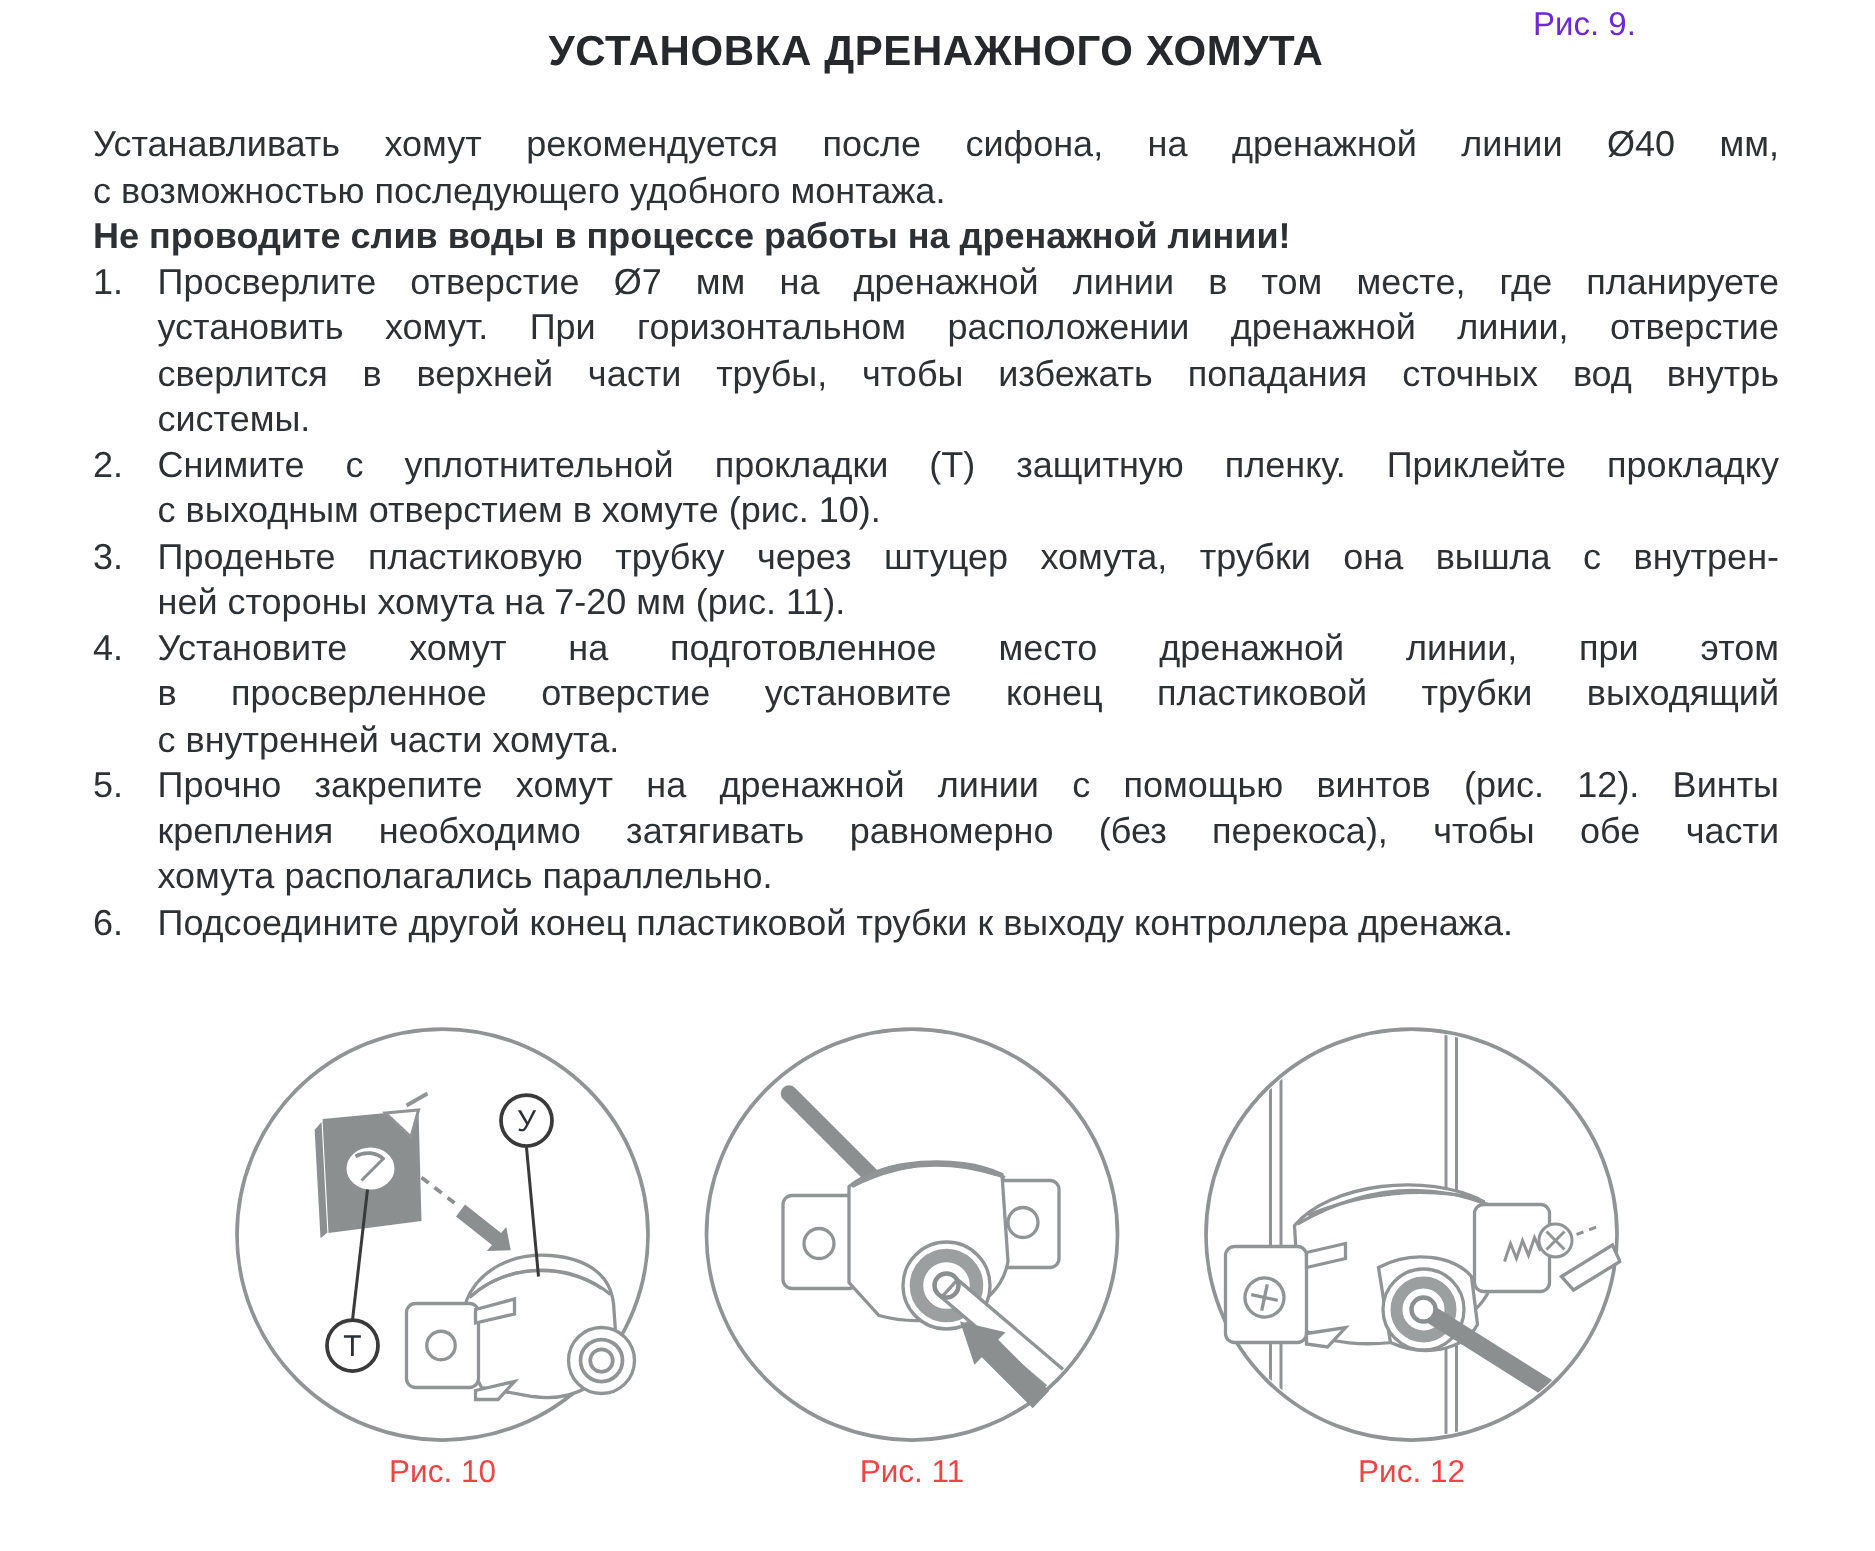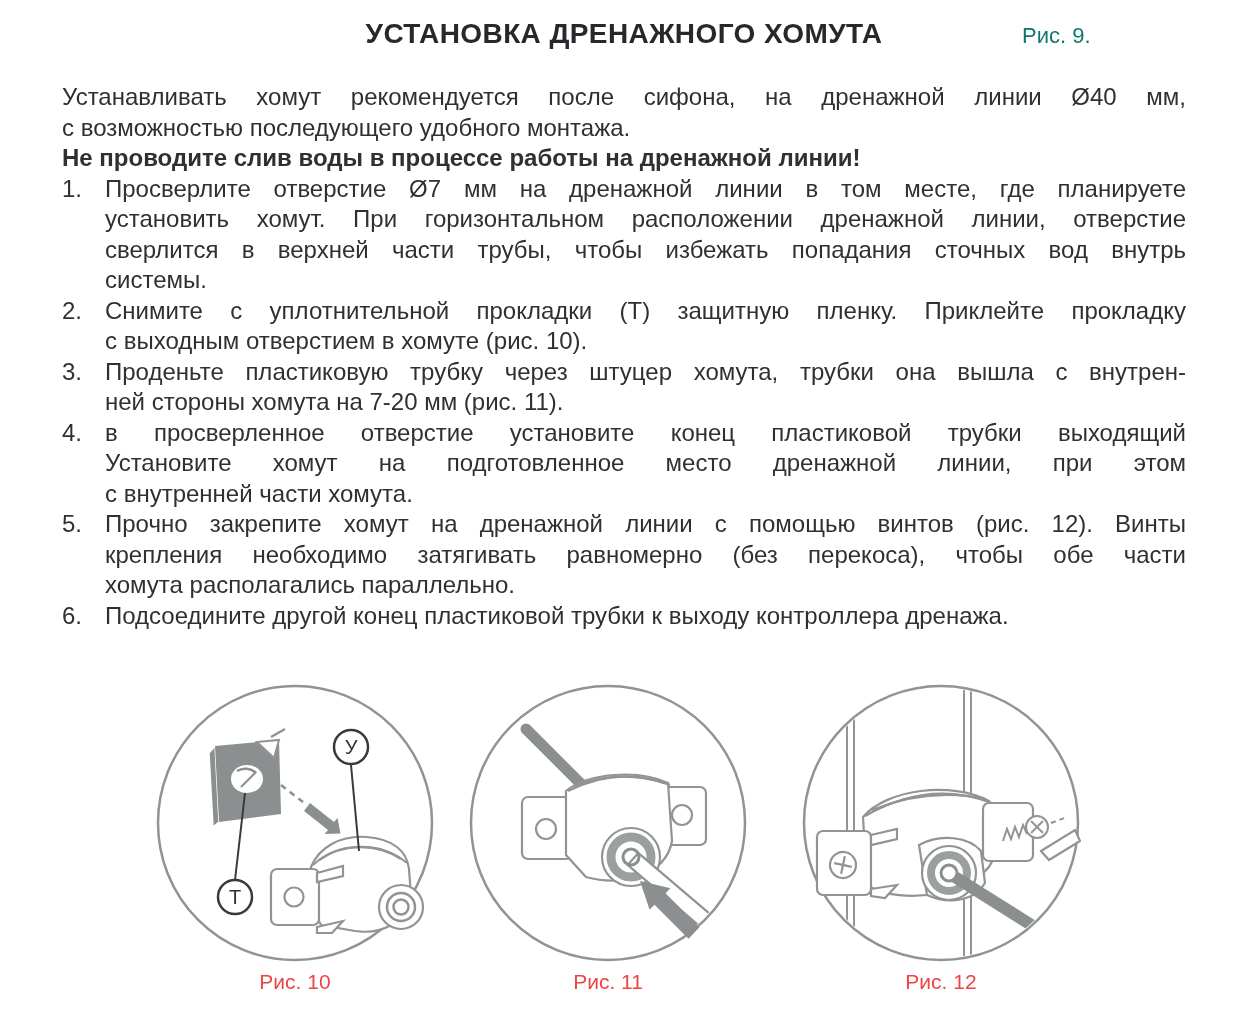--- a/index.html
+++ b/index.html
@@ -1,21 +1,21 @@
 <!DOCTYPE html>
 <html><head>
 <meta charset="utf-8">
 <style>
   html,body { margin:0; padding:0; background:#ffffff; }
   .page {
     position:relative; width:1250px; height:1034px; background:#ffffff;
     font-family:"Liberation Sans", sans-serif; color:#2e3134; overflow:hidden;
   }
   .fig-ref {
-    position:absolute; top:3px; left:1022px; font-size:22px; color:#0f766e;margin-top:20px;
+    position:absolute; top:3px; left:1022px; font-size:22px; color:#6d28d9;
   }
   .title {
     position:absolute; top:18px; left:62px; width:1124px; text-align:center;
     font-size:28px; font-weight:700; letter-spacing:0.4px; color:#26282b;
   }
   .bodytext {
     position:absolute; top:82px; left:62px; width:1124px;
     font-size:24px; line-height:30.5px;
   }
   .jline { text-align:justify; text-align-last:justify; }
@@ -73,22 +73,22 @@
       <div class="step-num">3.</div>
       <div class="step-body">
         <div class="jline">Проденьте пластиковую трубку через штуцер хомута, трубки она вышла с внутрен-</div>
         <div class="jline last">ней стороны хомута на 7-20 мм (рис. 11).</div>
       </div>
     </div>
 
     <div class="step">
       <div class="step-num">4.</div>
       <div class="step-body">
+        <div class="jline">Установите хомут на подготовленное место дренажной линии, при этом</div>
         <div class="jline">в просверленное отверстие установите конец пластиковой трубки выходящий</div>
-        <div class="jline">Установите хомут на подготовленное место дренажной линии, при этом</div>
         <div class="jline last">с внутренней части хомута.</div>
       </div>
     </div>
 
     <div class="step">
       <div class="step-num">5.</div>
       <div class="step-body">
         <div class="jline">Прочно закрепите хомут на дренажной линии с помощью винтов (рис. 12). Винты</div>
         <div class="jline">крепления необходимо затягивать равномерно (без перекоса), чтобы обе части</div>
         <div class="jline last">хомута располагались параллельно.</div>

